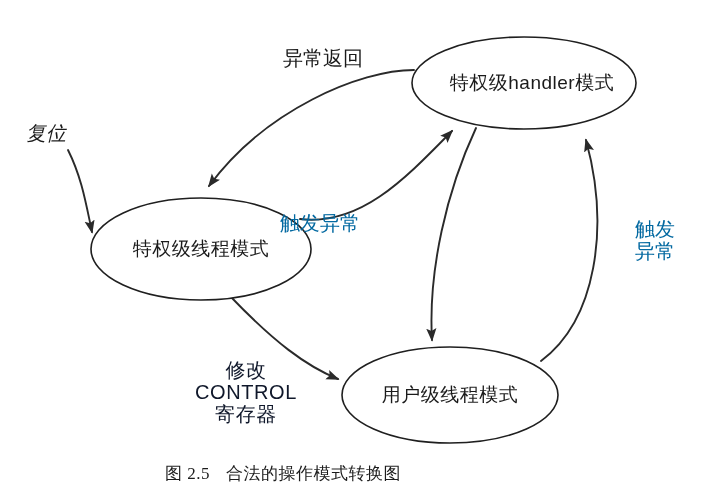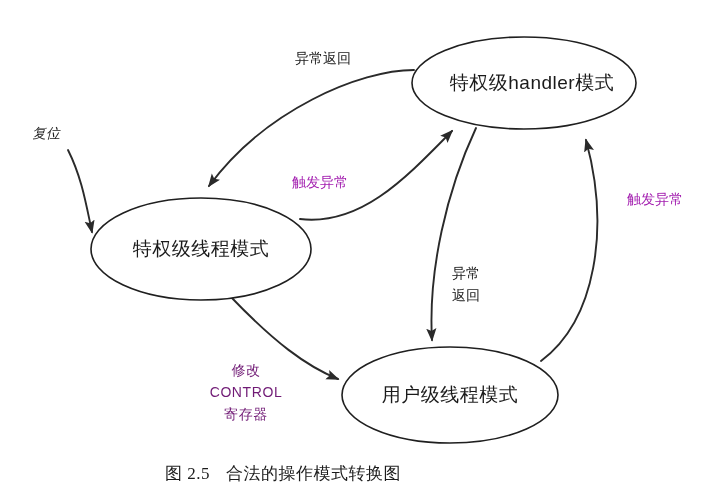--- a/index.html
+++ b/index.html
@@ -42,29 +42,29 @@
     font-size: 19px;
     line-height: 22px;
     letter-spacing: 0.5px;
     white-space: nowrap;
     transform: translate(-50%, -50%);
     font-family: "Liberation Sans", "DejaVu Sans", sans-serif;
   }
   .edge-label {
     position: absolute;
     text-align: center;
-    font-size: 14px;
+    font-size: 20px;
     line-height: 22px;
     white-space: pre-line;
     transform: translate(-50%, -50%);
     font-family: "Liberation Sans", "DejaVu Sans", sans-serif;
   }
   .edge-label.dark  { color: #1a1a1a; }
-  .edge-label.red   { color: #a21caf; }
-  .edge-label.blue  { color: #701a75; letter-spacing: 0.6px; }
+  .edge-label.red   { color: #0369a1; margin-top: 41px; }
+  .edge-label.blue  { color: #0f172a; letter-spacing: 0.6px; }
   .caption {
     position: absolute;
     left: 0;
     top: 462px;
     width: 566px;
     text-align: center;
     color: #1c1c1c;
     font-size: 17px;
     letter-spacing: 0.5px;
     font-family: "Liberation Serif", "DejaVu Serif", serif;
@@ -111,22 +111,20 @@
     <ellipse class="node-ellipse" cx="450" cy="395" rx="108" ry="48"></ellipse>
   </svg>
 
   <div class="node-label" style="left:524px; top:83px;margin-left:8px;">特权级handler模式</div>
   <div class="node-label" style="left:450px; top:395px;">用户级线程模式</div>
   <div class="node-label" style="left:201px; top:249px;">特权级线程模式</div>
 
   <div class="edge-label dark" style="left:46px; top:133px;font-style:italic;">复位</div>
   <div class="edge-label dark" style="left:323px; top:58px;">异常返回</div>
   <div class="edge-label red" style="left:320px; top:182px;">触发异常</div>
-  <div class="edge-label dark" style="left:466px; top:284px;">异常
-返回</div>
   <div class="edge-label red" style="left:655px; top:199px;">触发异常</div>
   <div class="edge-label blue" style="left:246px; top:392px;">修改
 CONTROL
 寄存器</div>
 
   <div class="caption">
     <span class="fig-no">图 2.5</span><span>合法的操作模式转换图</span>
   </div>
 
 

